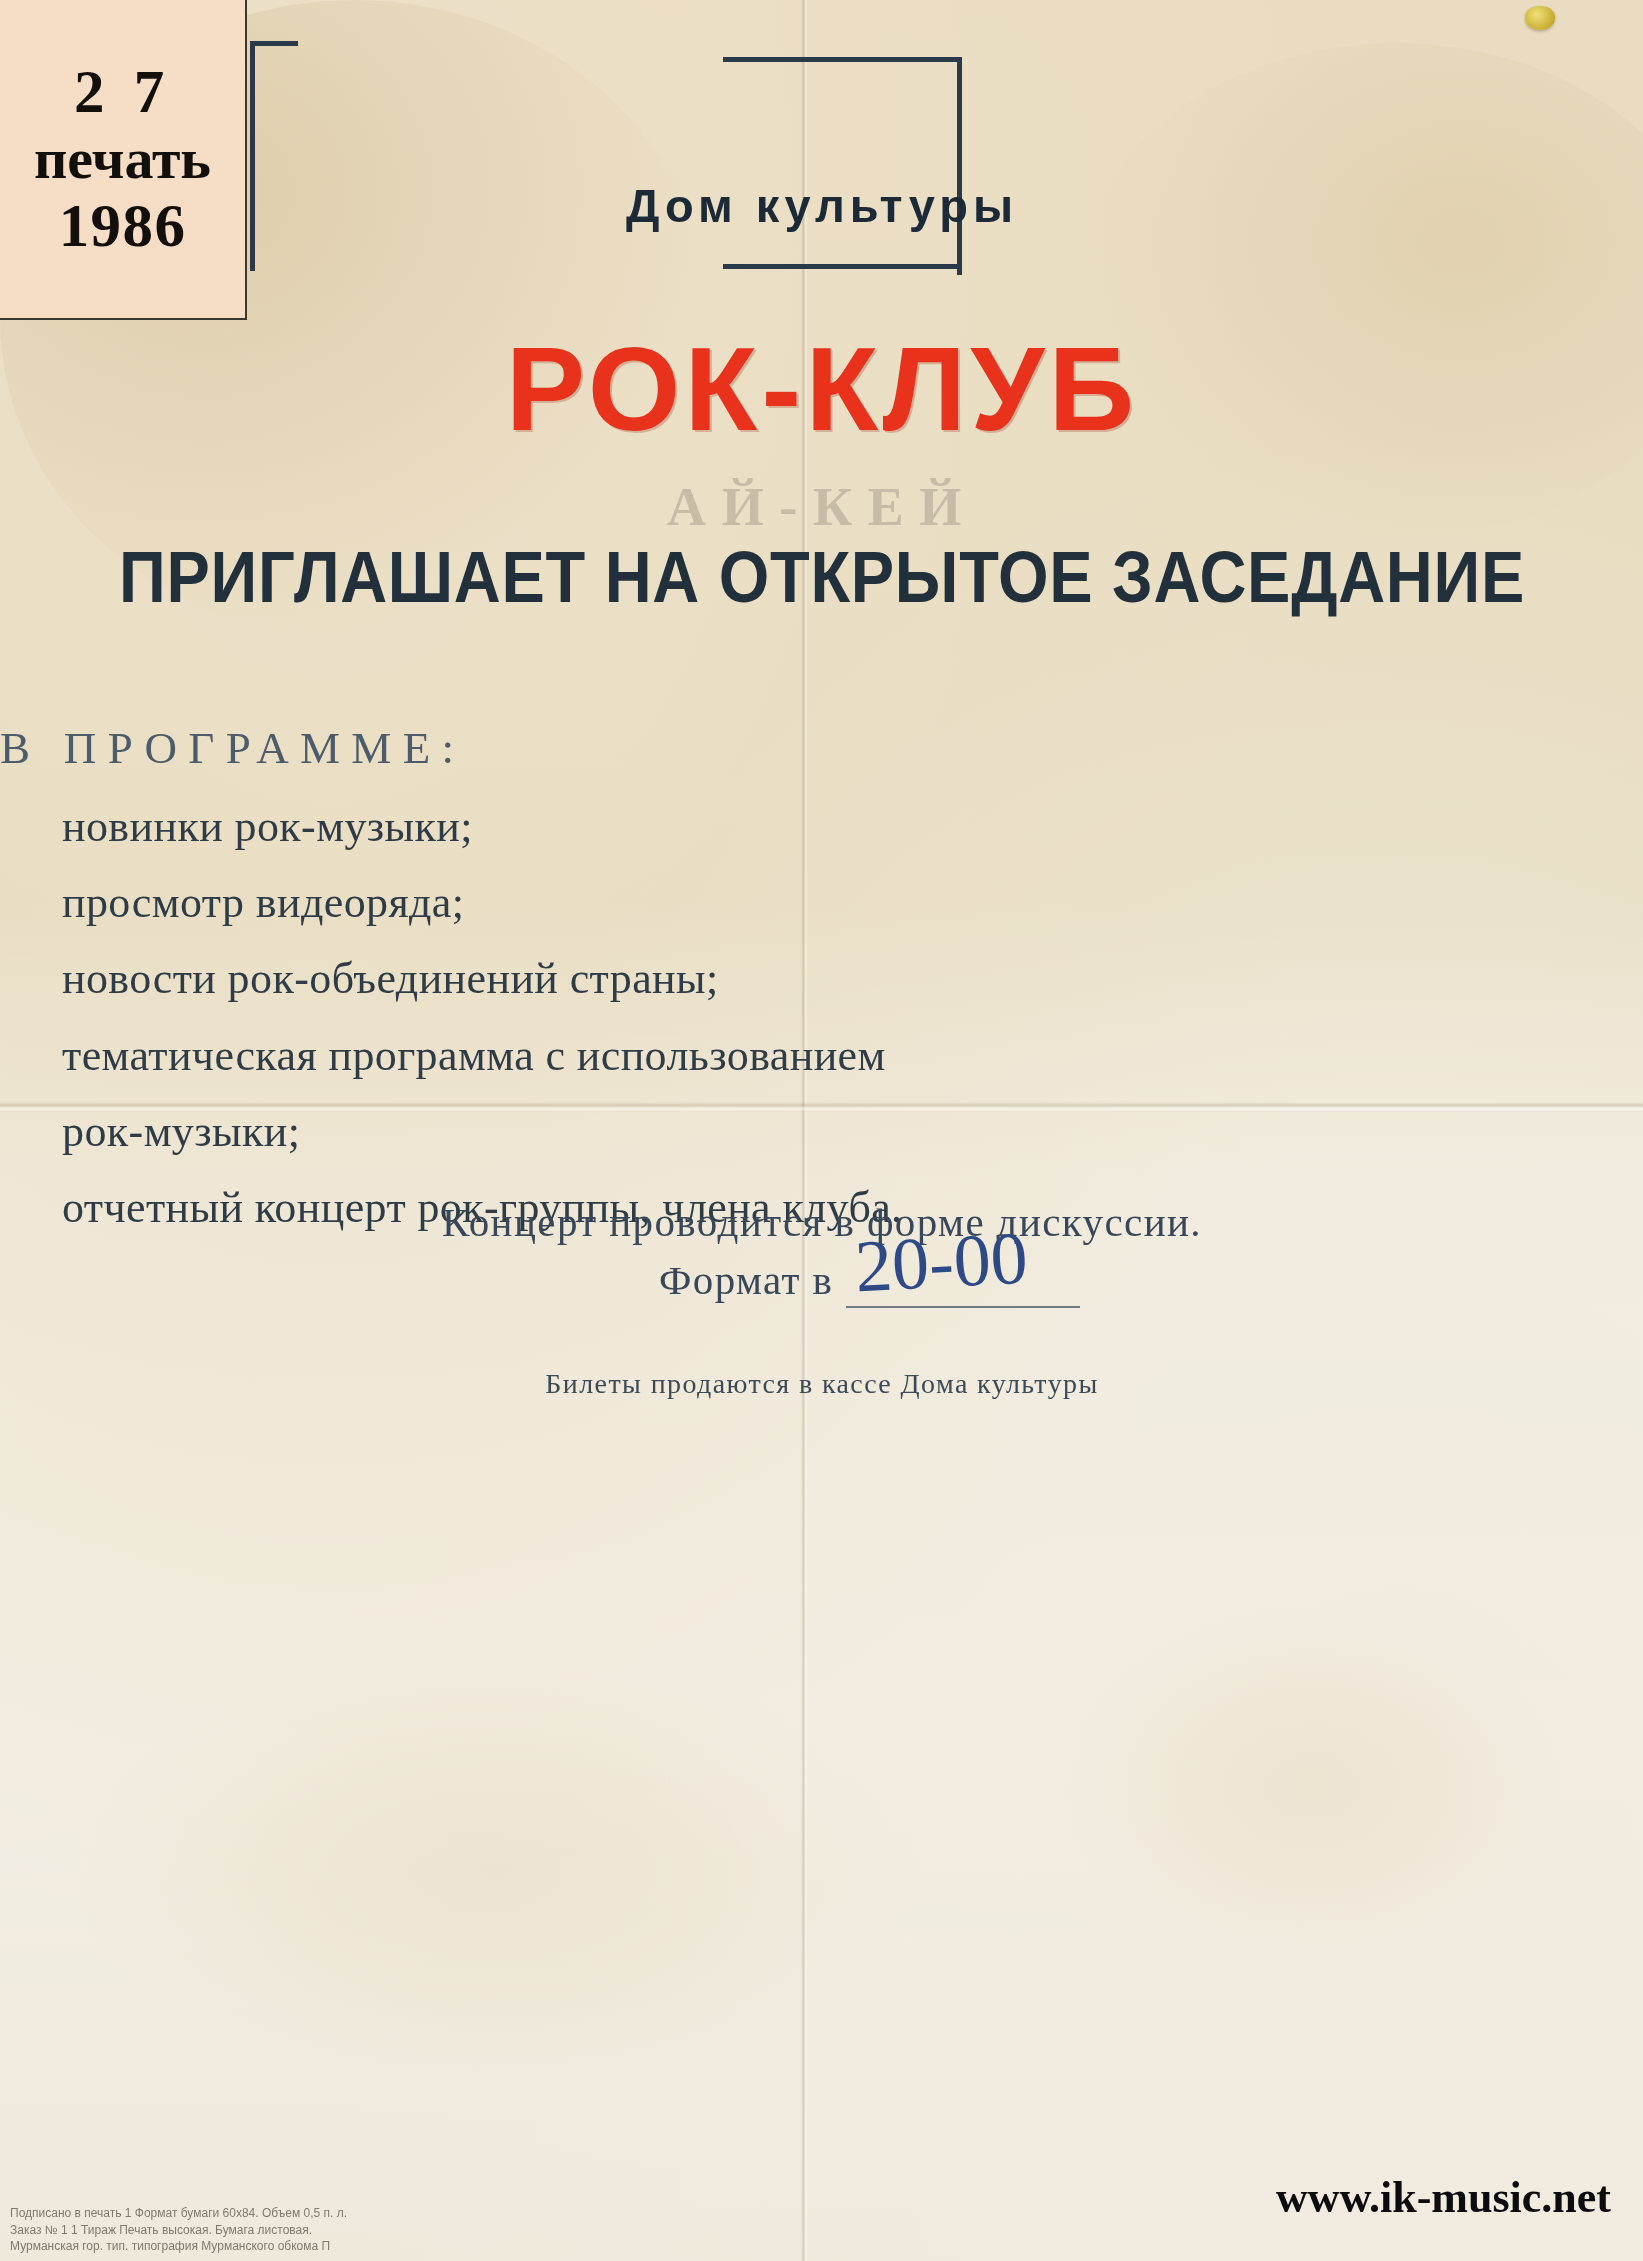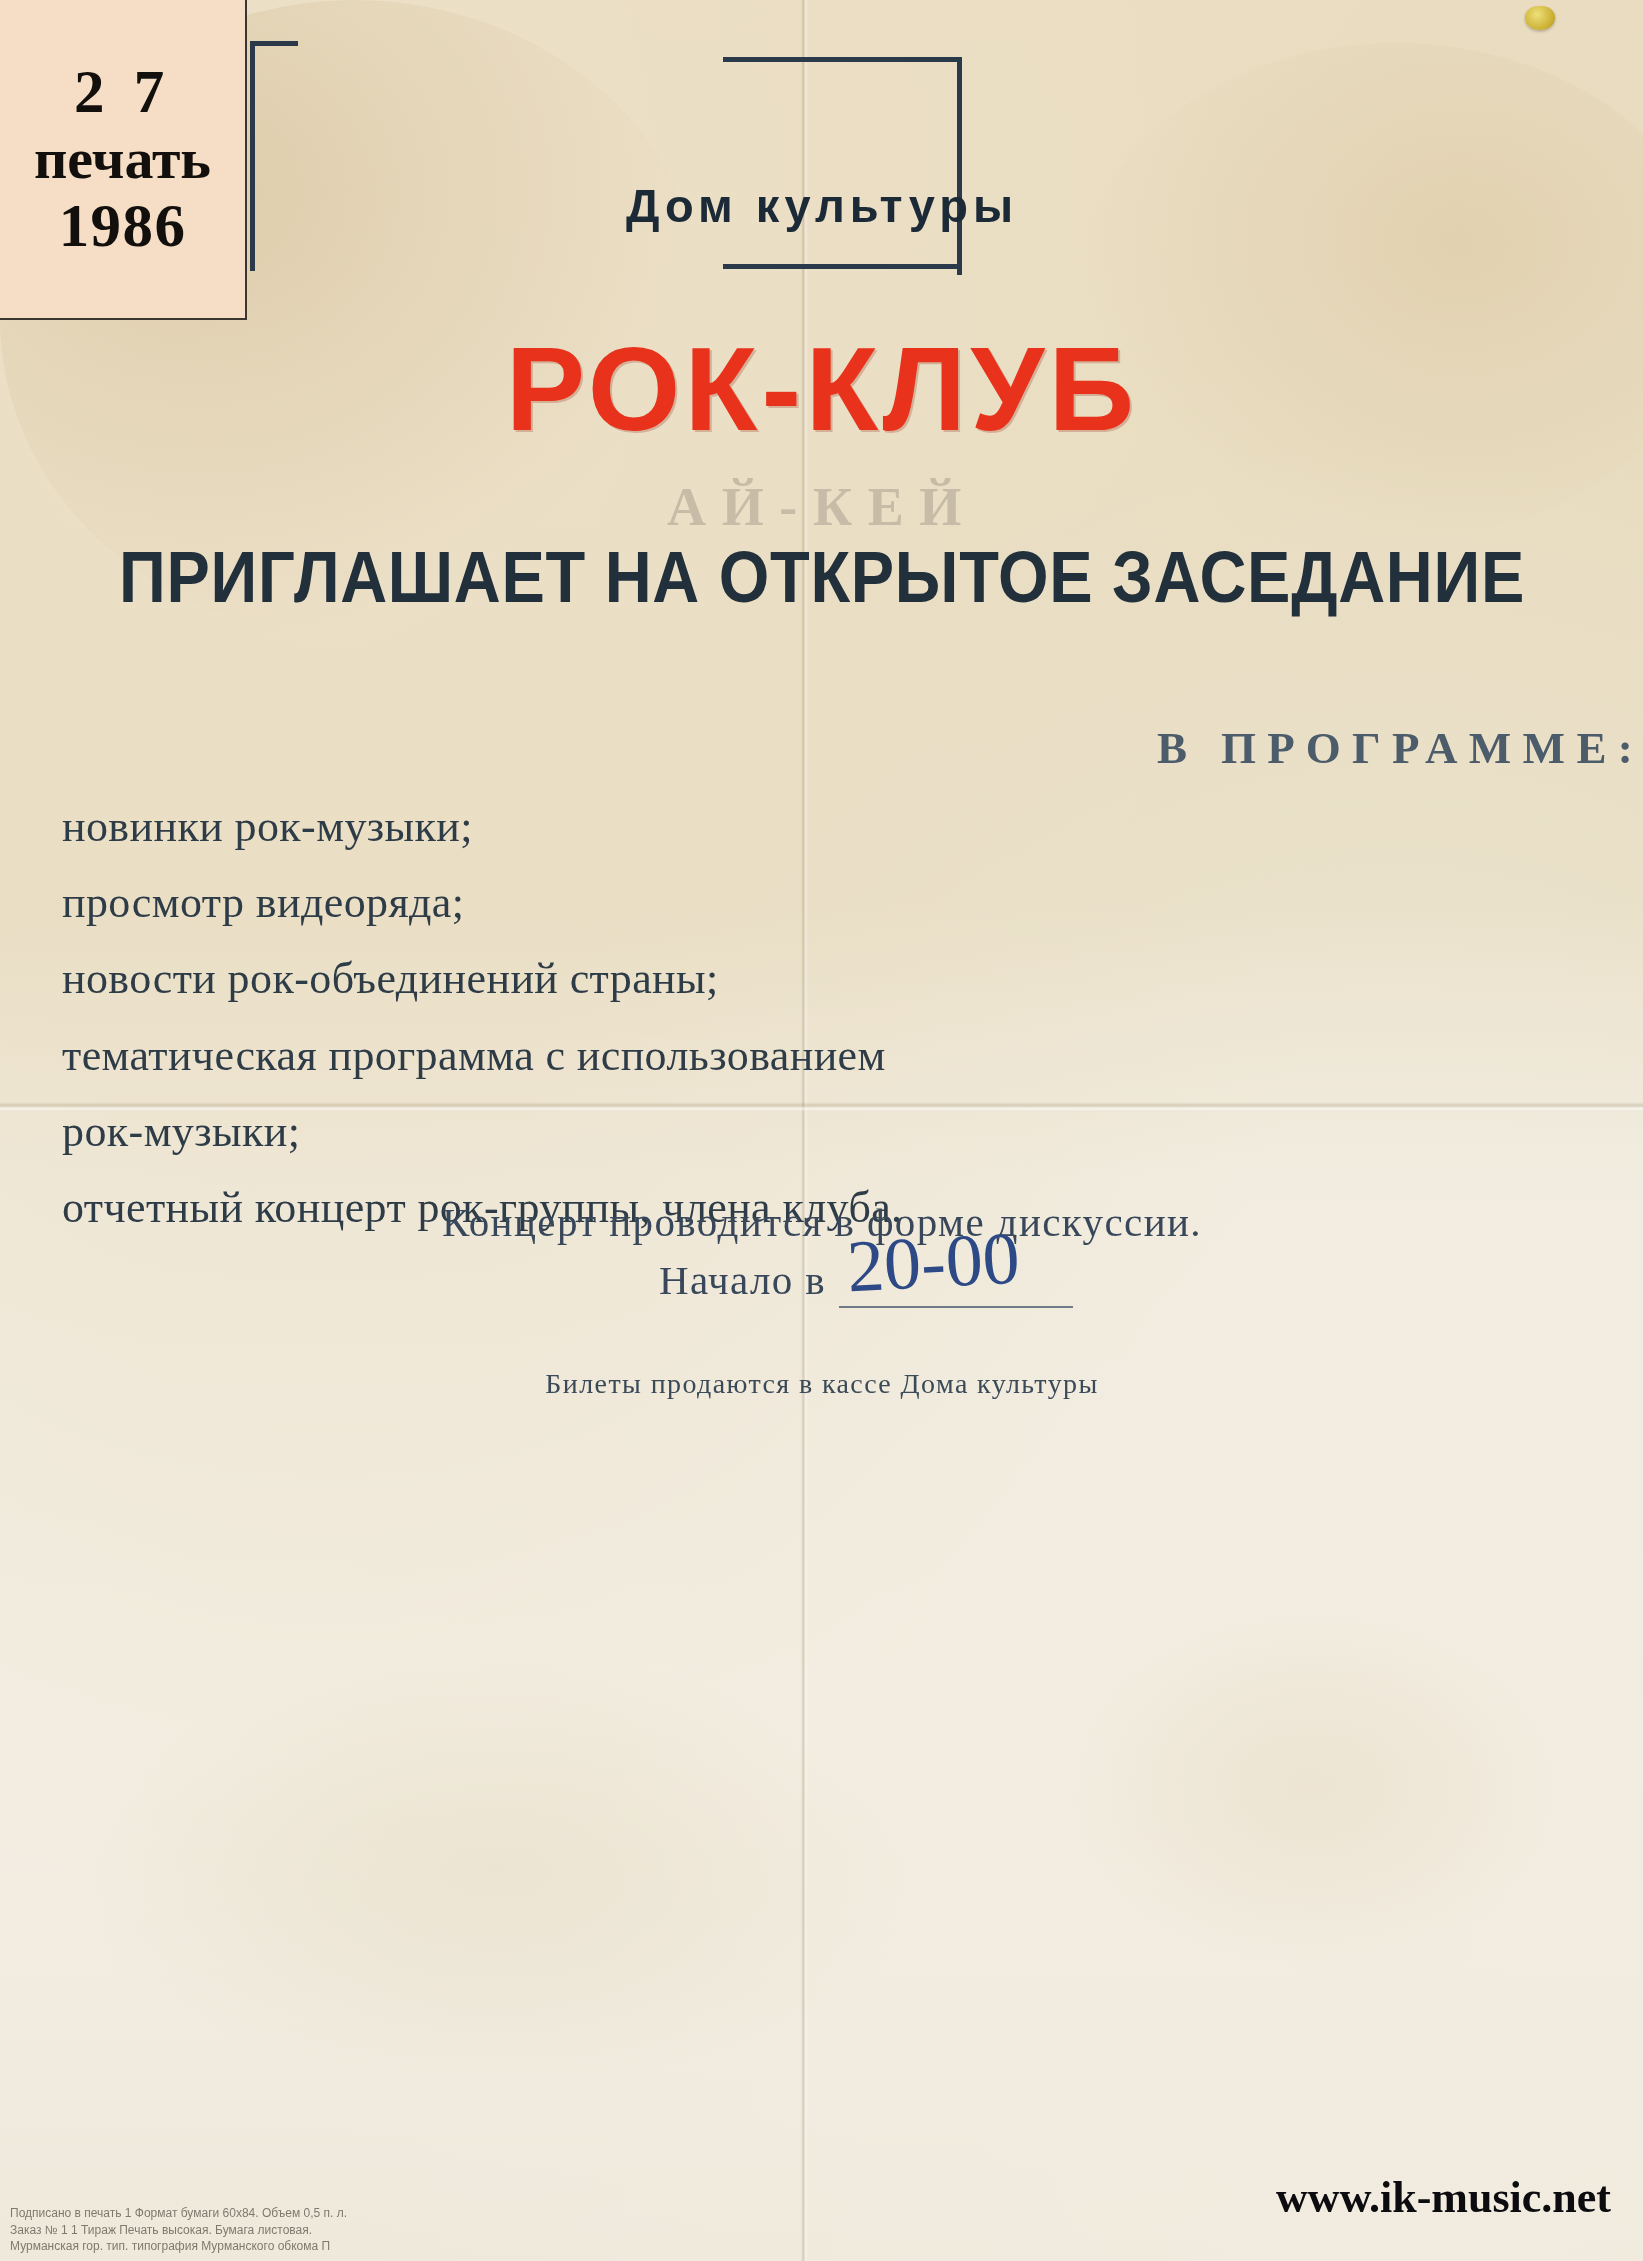--- a/index.html
+++ b/index.html
@@ -169,23 +169,23 @@
     color: #22303c;
     letter-spacing: 0.7px;
     transform: scaleY(1.12);
   }
 
   
   .program-heading {
     position: absolute;
     left: 0; right: 0;
     top: 722px;
-    text-align: right;
-    font-family: "Liberation Serif", serif;
-    font-weight: 700;
+    text-align: left;
+    font-family: "Liberation Serif", serif;
+    font-weight: 400;
     font-size: 45px;
     letter-spacing: 11.3px;
     color: #4c5c6a;
   }
 
   
   .program-list {
     position: absolute;
     left: 62px;
     top: 801px;
@@ -331,21 +331,21 @@
     <li>просмотр видеоряда;</li>
     <li>новости  рок-объединений  страны;</li>
     <li>тематическая программа  с использованием</li>
     <li>рок-музыки;</li>
     <li>отчетный концерт  рок-группы,  члена клуба.</li>
   </ul>
 
   <div class="discussion">Концерт проводится  в форме дискуссии.</div>
 
   <div class="start-row">
-    <span class="start-label">Начало в</span>
+    <span class="start-label">Формат в</span>
     <span class="start-rule">
       <span class="start-time">20-00</span>
     </span>
   </div>
 
   <div class="tickets">Билеты продаются  в кассе Дома культуры</div>
 
   <div class="imprint">
     <div>Подписано в печать 1     Формат бумаги 60х84. Объем 0,5 п. л.</div>
     <div>Заказ № 1 1     Тираж                 Печать высокая. Бумага листовая.</div>

